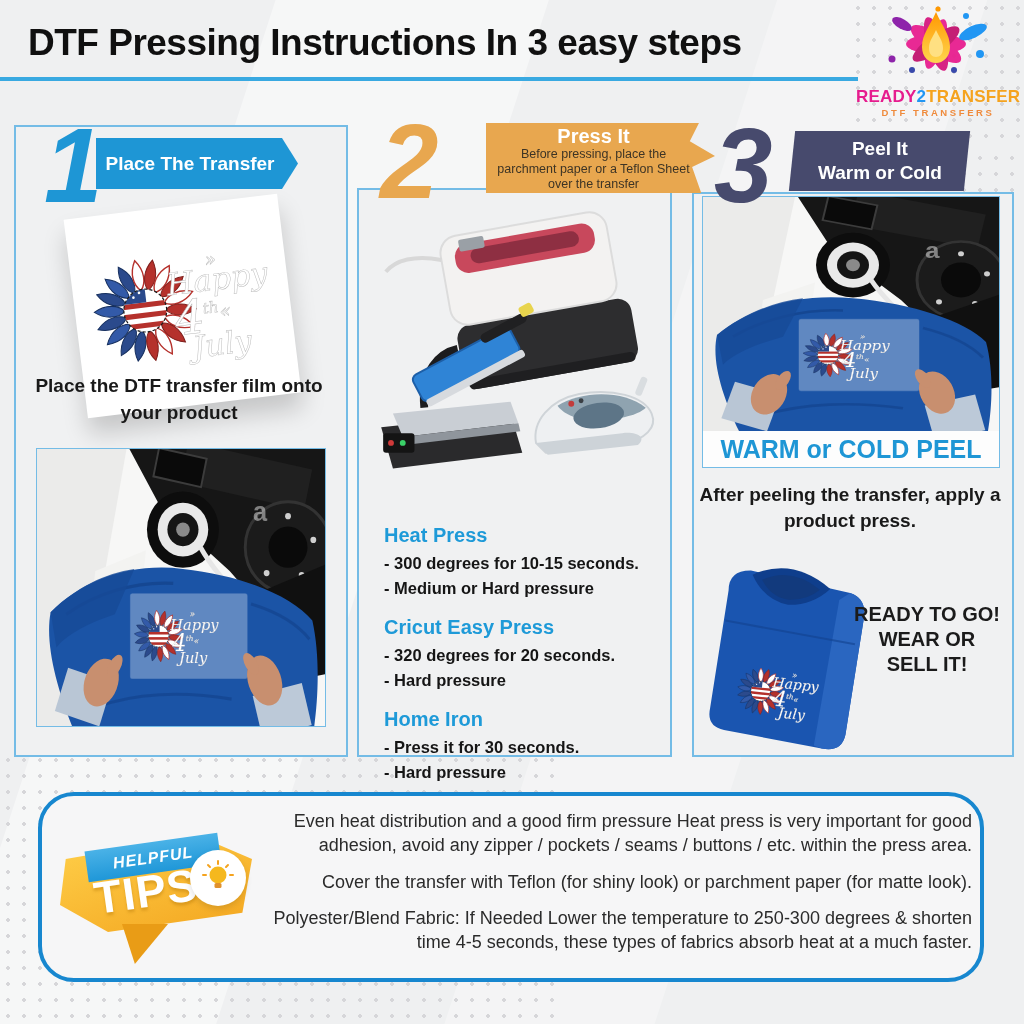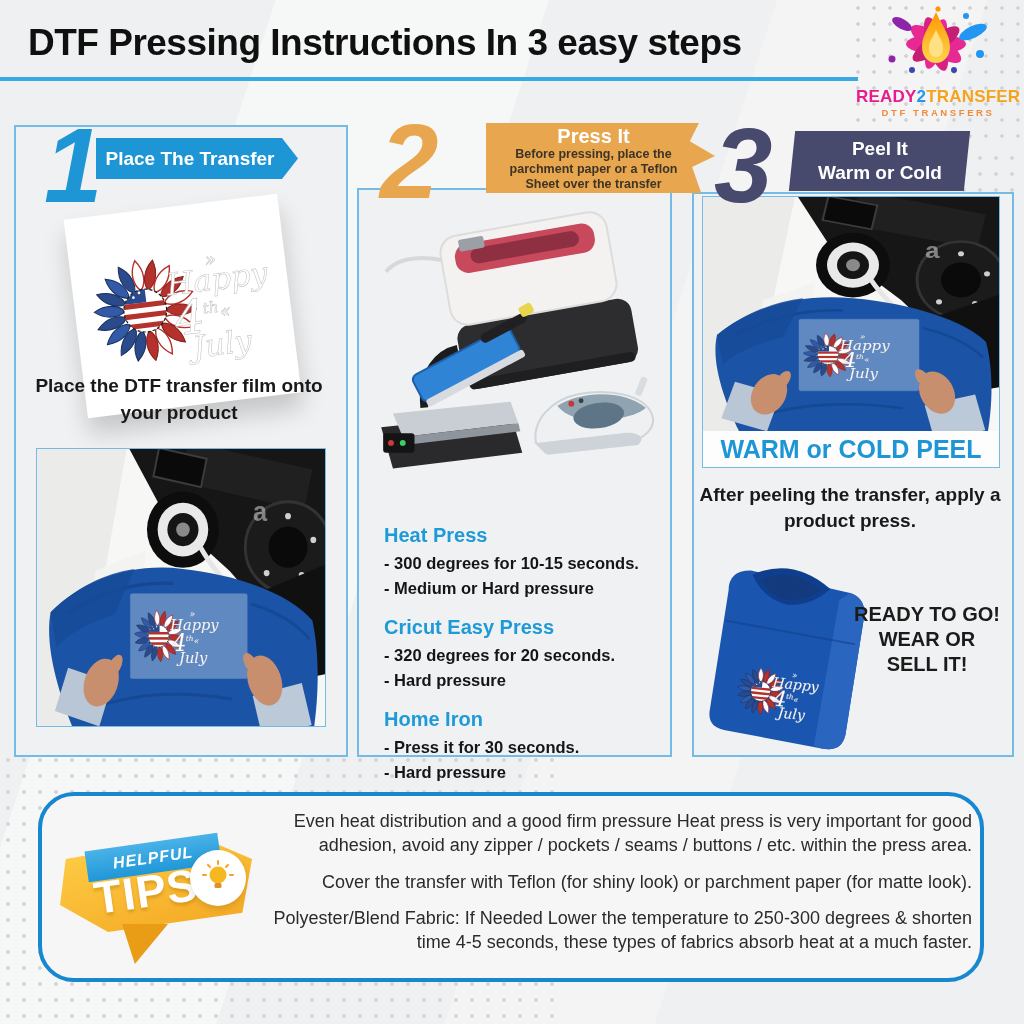--- a/index.html
+++ b/index.html
@@ -20,21 +20,21 @@
   
   .panel{position:absolute;border:2px solid #74bce6;background:#f0f1f2;z-index:1;}
   .num{position:absolute;font-style:italic;font-weight:bold;font-size:105px;line-height:95px;z-index:3;}
   .ribbon{position:absolute;z-index:3;display:flex;flex-direction:column;align-items:center;justify-content:center;color:#fff;}
   .ribbon1{background:#1e96d5;clip-path:polygon(0 0,calc(100% - 16px) 0,100% 50%,calc(100% - 16px) 100%,0 100%);}
   .ribbon2{background:#e8a74f;clip-path:polygon(0 0,93% 0,89% 26%,100% 47%,90% 63%,94% 100%,0 100%);padding-right:14px;margin-left:36px;}
   .ribbon3{background:#474a6d;transform:skewX(-6deg);}
   .ribbon3 .unskew{transform:skewX(6deg);text-align:center;}
   .ribbon-title{font-size:19px;font-weight:bold;line-height:24px;}
   .ribbon2 .ribbon-title{font-size:20px;line-height:22px;}
-  .ribbon-sub{font-size:12.5px;font-weight:bold;line-height:15px;color:#3d3425;text-align:center;width:196px;}
+  .ribbon-sub{font-size:12.5px;font-weight:normal;line-height:15px;color:#3d3425;text-align:center;width:196px;}
   .caption{position:absolute;text-align:center;font-weight:bold;color:#191919;font-size:19px;line-height:27px;z-index:2;}
   .film{position:absolute;background:#ffffff;box-shadow:0 16px 24px rgba(0,0,0,.18);transform:rotate(-7deg);z-index:2;}
   .photo{position:absolute;border:1.5px solid #74bce6;background:#fff;z-index:2;overflow:hidden;}
   .peel-box{position:absolute;border:1.5px solid #74bce6;background:#0369a1;z-index:2;display:flex;flex-direction:column;overflow:hidden;}
   .peel-label{height:36px;display:flex;align-items:center;justify-content:center;font-size:25px;font-weight:bold;color:#1e96d5;background:#fdfdfd;}
   .methods{position:absolute;z-index:2;margin-top:32px;}
   .method{margin-bottom:15px;}
   .method h4{margin:0 0 4px 0;font-size:20px;color:#1e9ad8;font-weight:bold;}
   .method .mline{font-size:16.5px;font-weight:bold;color:#151515;line-height:25px;}
   .ready{position:absolute;z-index:2;text-align:center;font-weight:bold;color:#1b1b1b;font-size:20px;line-height:25px;}
@@ -180,21 +180,21 @@
         <circle cx="60" cy="5" r="2.6" fill="#ff9800"></circle>
       <path d="M58,8 C52,22 44,30 44,43 C44,53 51,59 58,59 C65,59 72,53 72,43 C72,30 64,22 58,8 Z" fill="url(#flameGrad)"></path>
       <path d="M58,26 C55,33 51,37 51,44 C51,50 54,53 58,53 C62,53 65,50 65,44 C65,37 61,33 58,26 Z" fill="#ffe082"></path>
     </svg>
     <div class="brand"><span class="b-pink">READY</span><span class="b-blue">2</span><span class="b-orange">TRANSFER</span></div>
     <div class="tagline">DTF TRANSFERS</div>
   </div>
 
   <div class="panel" style="left:14px;top:125px;width:330px;height:628px;"></div>
   <div class="num" style="left:44px;top:118px;color:#1e96d5;">1</div>
-  <div class="ribbon ribbon1" style="left:96px;top:138px;width:202px;height:41px;align-items:center;">
+  <div class="ribbon ribbon1" style="left:96px;top:138px;width:202px;height:51px;align-items:center;">
     <div class="ribbon-title" style="padding-right:14px;">Place The Transfer</div>
   </div>
   <div class="film" style="left:75px;top:206px;width:215px;height:200px;">
     <svg width="215" height="200" viewBox="0 0 215 200">
       <use href="#flower-design" transform="translate(70,100) scale(1.02)"></use>
     </svg>
   </div>
   <div class="caption" style="left:26px;top:372px;width:306px;">Place the DTF transfer film onto your product</div>
   <div class="photo" style="left:36px;top:448px;width:288px;height:277px;">
     <svg width="100%" height="100%" viewBox="0 0 296 268" preserveAspectRatio="none">

